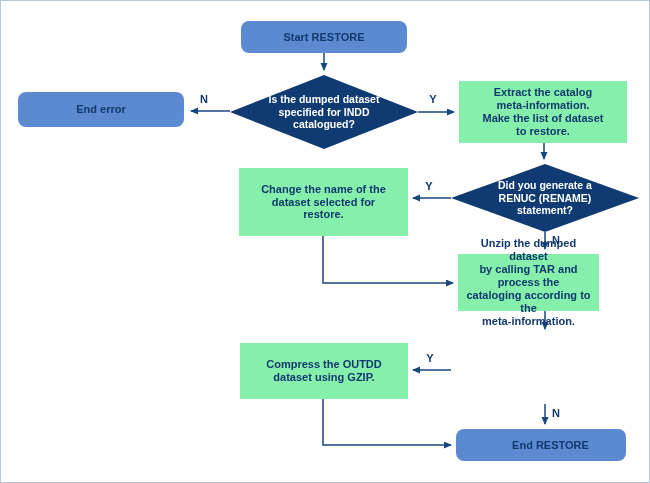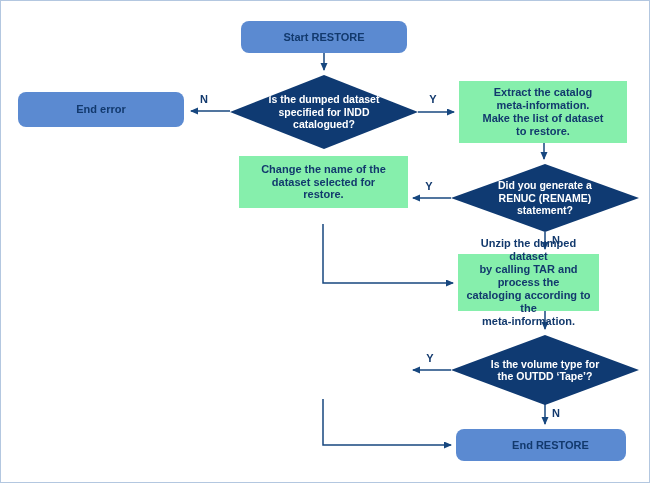--- a/index.html
+++ b/index.html
@@ -87,38 +87,38 @@
 Make the list of dataset
 to restore.</span>
   </div>
 
   <div class="node decision" style="left:450px;top:163px;width:188px;height:68px;">
     <span class="node-label">Did you generate a
 RENUC (RENAME)
 statement?</span>
   </div>
 
-  <div class="node process" style="left:238px;top:155px;width:169px;height:52px;align-items:center;">
+  <div class="node process" style="left:238px;top:167px;width:169px;height:68px;align-items:center;">
     <span class="node-label">Change the name of the
 dataset selected for
 restore.</span>
   </div>
 
   <div class="node process" style="left:457px;top:253px;width:141px;height:57px;">
     <span class="node-label">Unzip the dumped dataset
 by calling TAR and process the
 cataloging according to the
 meta-information.</span>
   </div>
 
-  <div class="node decision" style="left:450px;top:334px;width:188px;height:70px;">
-    <span class="node-label">Is the volume type for
-the OUTDD ‘Tape’?</span>
+
+  <div class="node process" style="left:239px;top:342px;width:168px;height:56px;">
+    <span class="node-label">Compress the OUTDD
+dataset using GZIP.</span>
   </div>
-
 
   <div class="node terminal" style="left:455px;top:428px;width:170px;height:32px;padding-left:19px;">
     <span class="node-label">End RESTORE</span>
   </div>
 
   <div class="edge-label" style="left:196px;top:92px;">N</div>
   <div class="edge-label" style="left:425px;top:92px;">Y</div>
   <div class="edge-label" style="left:421px;top:179px;">Y</div>
   <div class="edge-label" style="left:548px;top:233px;">N</div>
   <div class="edge-label" style="left:422px;top:351px;">Y</div>

